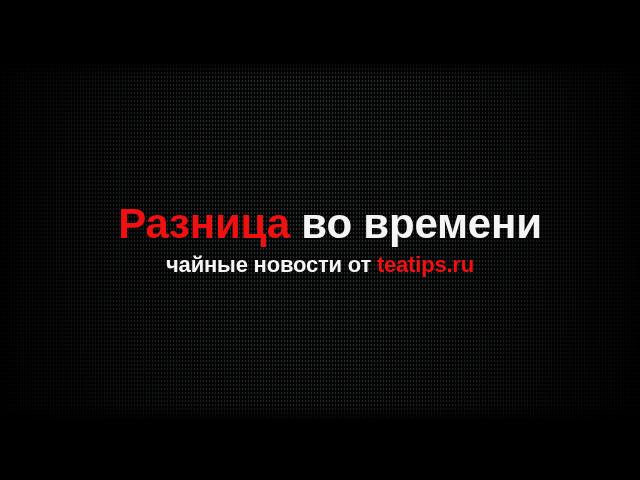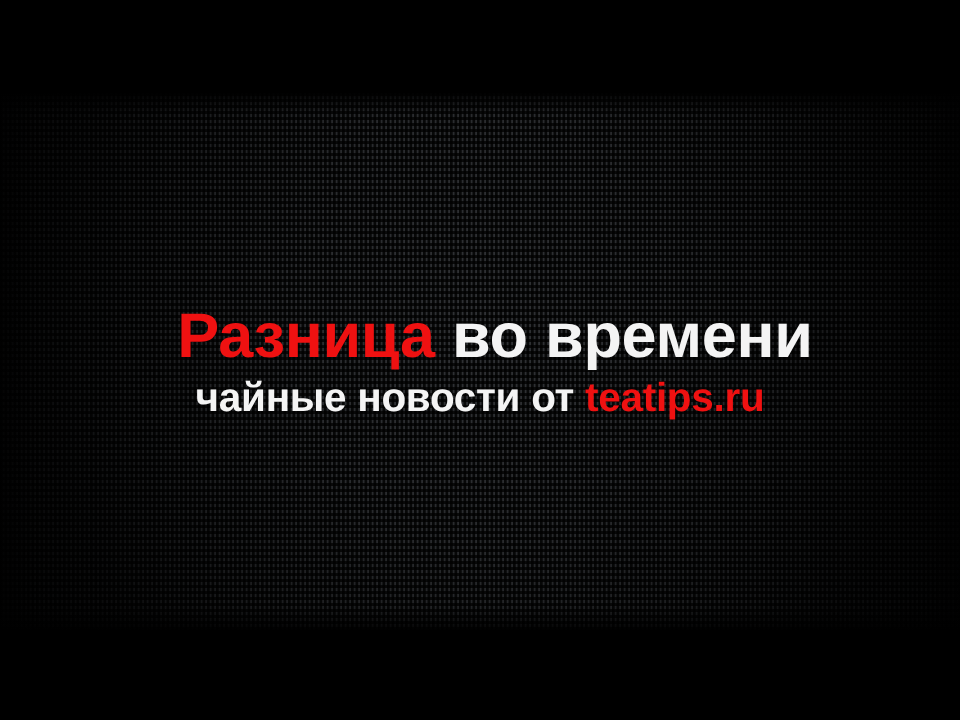--- a/index.html
+++ b/index.html
@@ -115,21 +115,21 @@
   }
 
   .line-2 {
     font-size: 42px;
     font-weight: bold;
     line-height: 48px;
     margin-bottom: 4px;
   }
 
   .line-3 {
-    font-size: 27px;
+    font-size: 22px;
     font-weight: bold;
     line-height: 32px;
   }
 
   .w {
     color: #f4f4f4;
   }
 
   .r {
     color: #ef1111;

